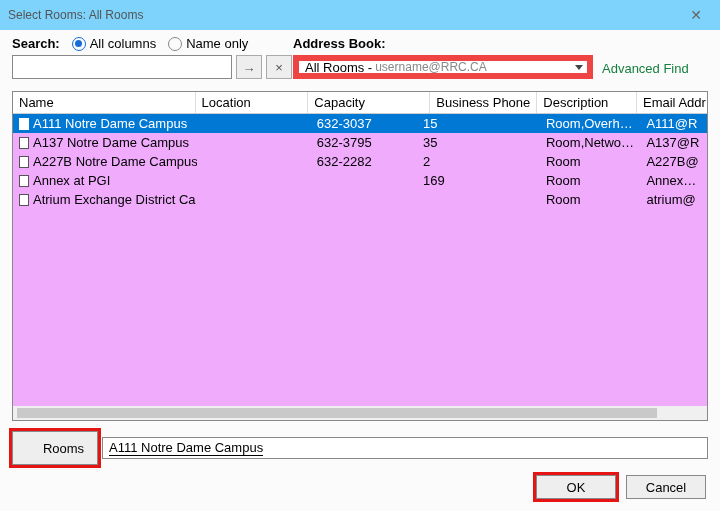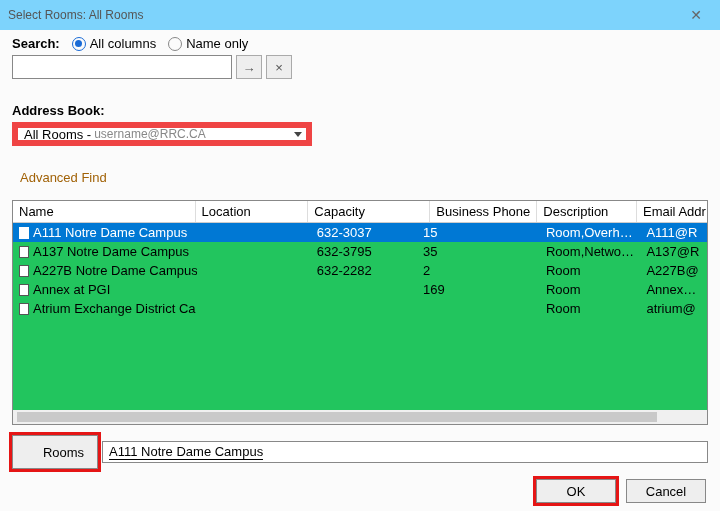--- a/index.html
+++ b/index.html
@@ -35,22 +35,22 @@
     justify-content: center;
     color: #666;
     font-size: 14px;
     cursor: pointer;
   }
 
   
   .controls {
     padding: 6px 12px 4px 12px;
     display: flex;
-    gap: 24px;
-    flex-direction: column;
+    align-items: flex-end;
+    gap: 1px;
   }
   .search-block { display: flex; flex-direction: column; }
   .search-label-row {
     display: flex;
     align-items: center;
     gap: 12px;
     margin-bottom: 4px;
   }
   .search-label { font-weight: bold; font-size: 13px; }
   .radio-wrap { display: flex; align-items: center; gap: 4px; font-size: 13px; }
@@ -90,33 +90,33 @@
   .ab-select .suf { color: #888; font-size: 12px; }
   .ab-select .caret {
     margin-left: auto;
     border-left: 4px solid transparent;
     border-right: 4px solid transparent;
     border-top: 5px solid #444;
     width: 0; height: 0;
   }
 
   .adv-find {
-    color: #a16207;
+    color: #15803d;
     font-size: 13px;
     margin-left: 8px;
     margin-bottom: 3px;
     cursor: pointer;
     white-space: nowrap;
   }
 
   
   .table-wrap {
     margin: 8px 12px 0 12px;
     border: 1px solid #888;
-    background: #22c55e;
+    background: #f0abfc;
     height: 330px;
     display:flex; flex-direction: column;
     overflow: hidden;
   }
   .thead { display: flex; border-bottom: 1px solid #ccc; font-size: 13px; }
   .thead .th {
     padding: 3px 6px;
     background: #fff;
     border-right: 1px solid #ddd;
     white-space: nowrap;

